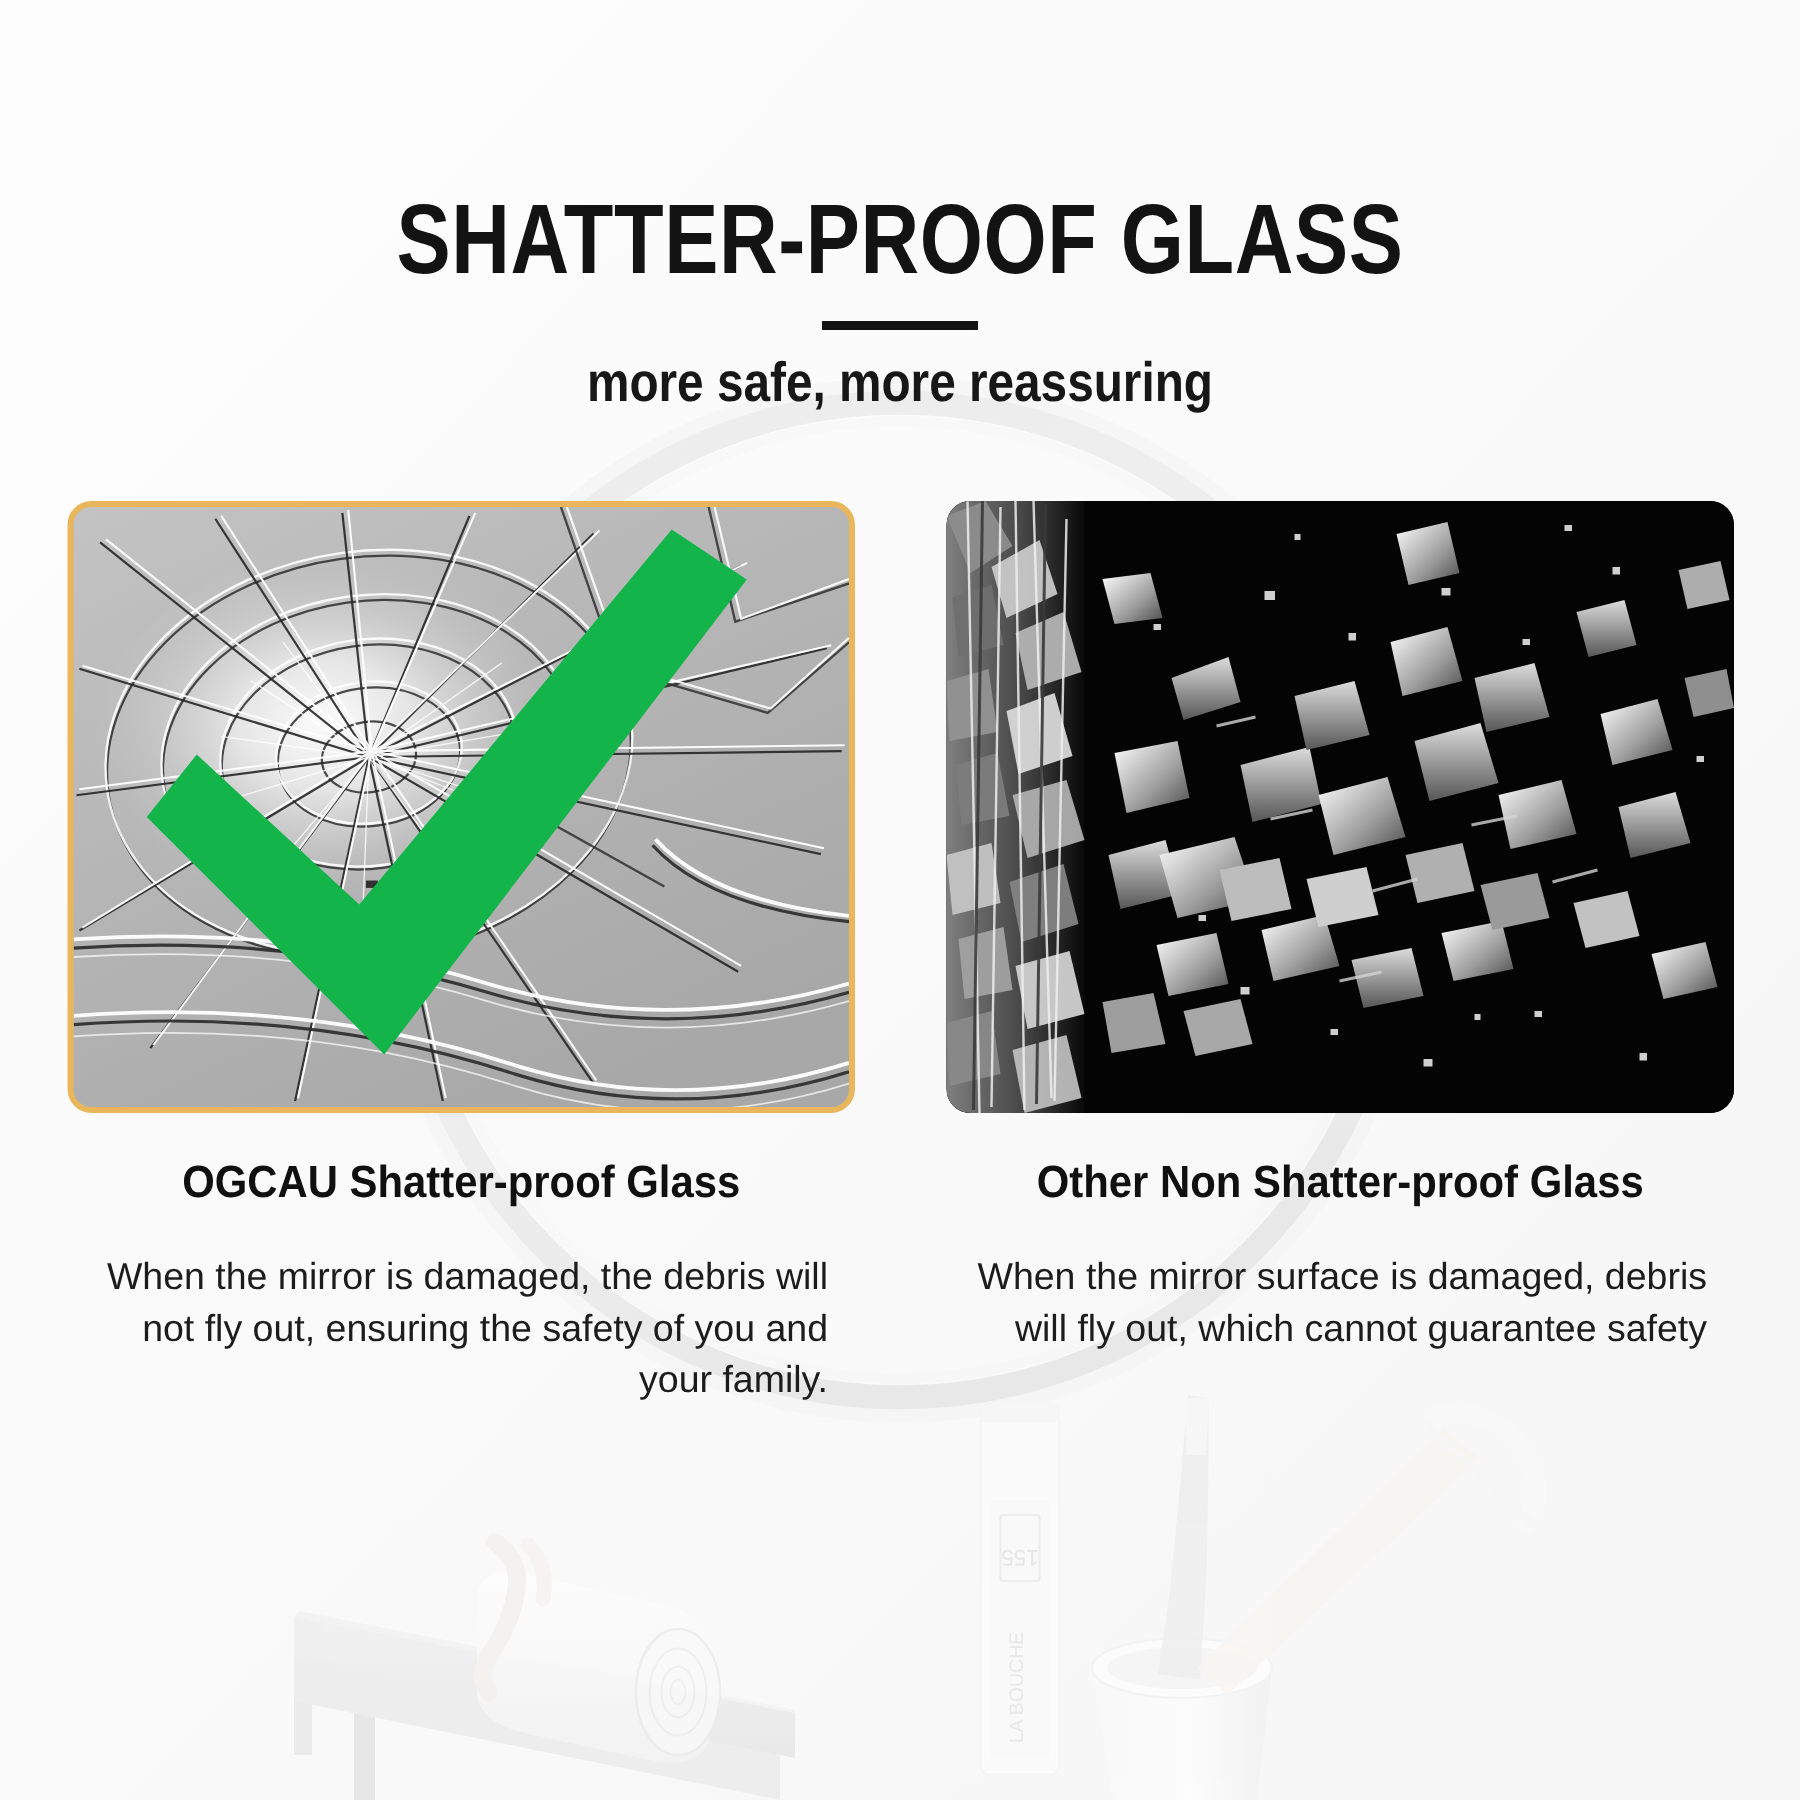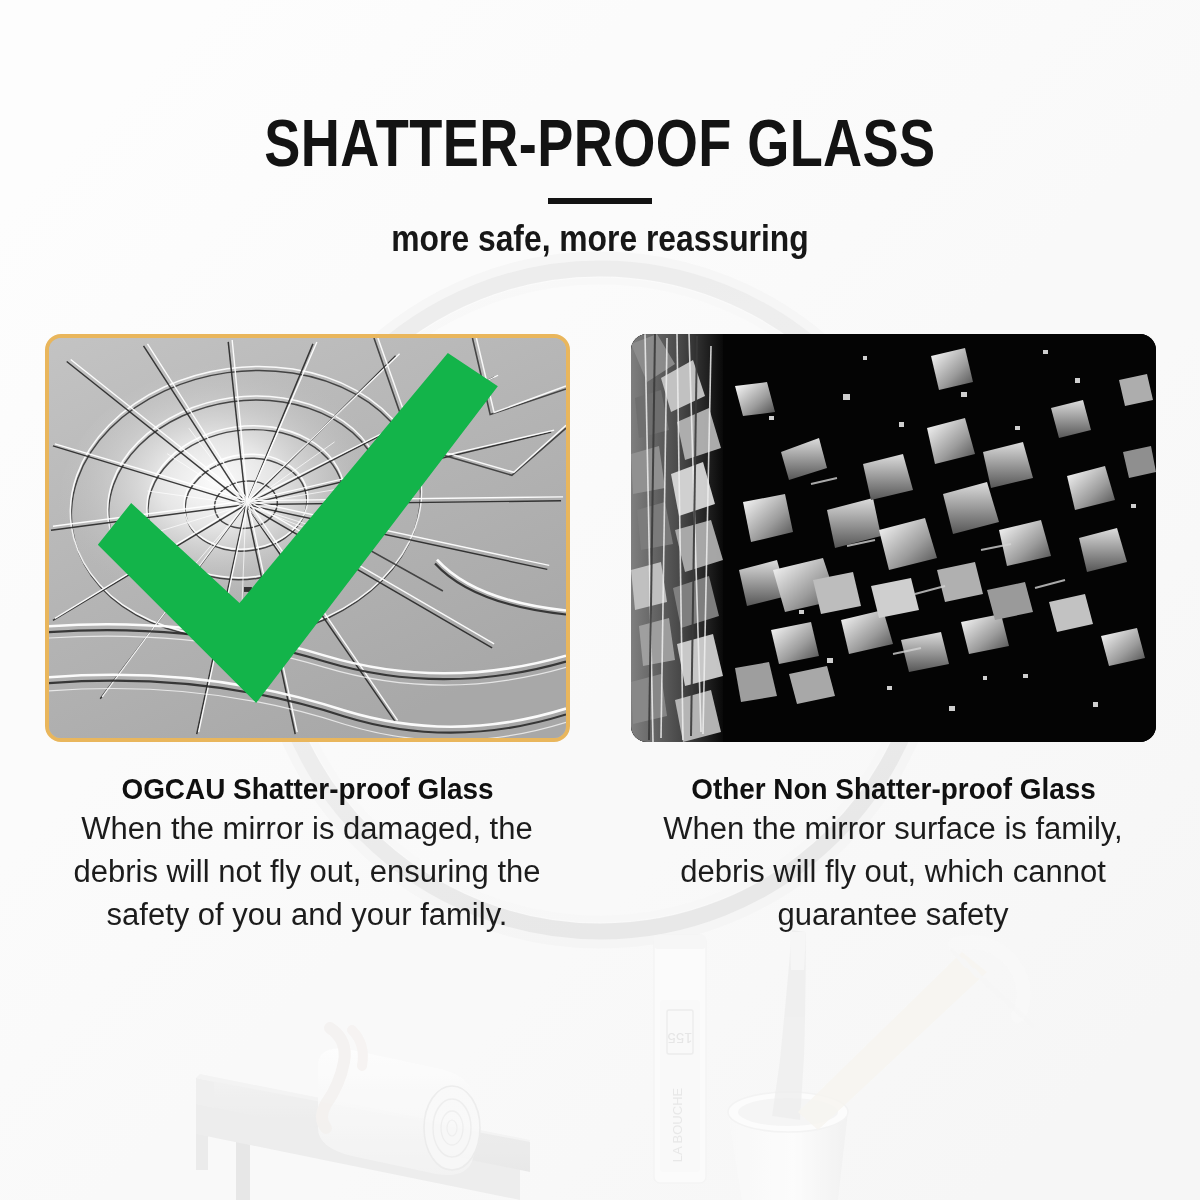--- a/index.html
+++ b/index.html
@@ -20,21 +20,21 @@
   #bg-scene {
     position: absolute;
     inset: 0;
     z-index: 0;
   }
   #bg-scene svg { display: block; width: 1200px; height: 1200px; }
 
   
   #header {
     position: absolute;
-    top: 0; left: 0;
+    top: 16px; left: 0;
     width: 1200px;
     z-index: 3;
     text-align: center;
   }
   #title {
     margin: 0;
     padding-top: 110px;
     font-family: "Liberation Sans Narrow", "Liberation Sans", sans-serif;
     font-weight: bold;
     font-size: 66px;
@@ -104,25 +104,25 @@
   .cap-title {
     margin: 30px 0 0 0;
     text-align: center;
     font-family: "Liberation Sans Narrow", "Liberation Sans", sans-serif;
     font-weight: bold;
     font-size: 30px;
     color: #101010;
     transform: scaleX(0.93);
   }
   .cap-body {
-    margin: 2px auto 0 auto;
+    margin: 28px auto 0 auto;
     width: 490px;
-    text-align: center;
+    text-align: right;
     font-family: "Liberation Sans", sans-serif;
-    font-size: 31px;
+    font-size: 25px;
     line-height: 1.38;
     color: #1c1c1c;
   }
 </style>
 </head>
 <body>
 
 <div id="page">
 
   <div id="bg-scene">
@@ -466,16 +466,16 @@
               <path d="M284 260 L314 252"></path>
             <path d="M350 216 L380 210"></path>
               <path d="M404 254 L434 246"></path>
             <path d="M180 150 L206 144"></path>
               <path d="M262 320 L290 314"></path>
           </g>
         </svg>
       </div>
 
       <div class="cap-title">Other Non Shatter-proof Glass</div>
-      <div class="cap-body">When the mirror surface is family, debris will fly out, which cannot guarantee safety</div>
+      <div class="cap-body">When the mirror surface is damaged, debris will fly out, which cannot guarantee safety</div>
     </div>
   </div>
 </div>
 
 </body></html>

